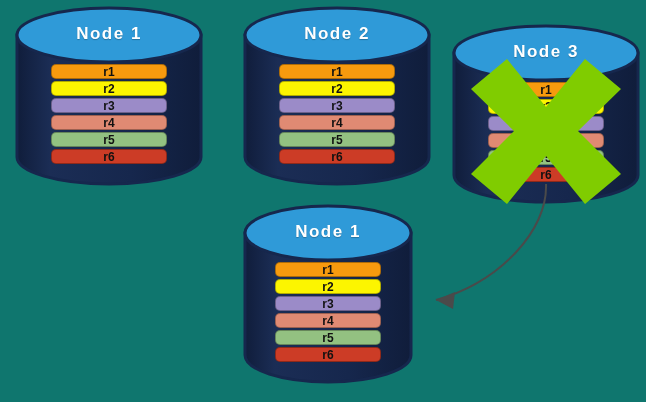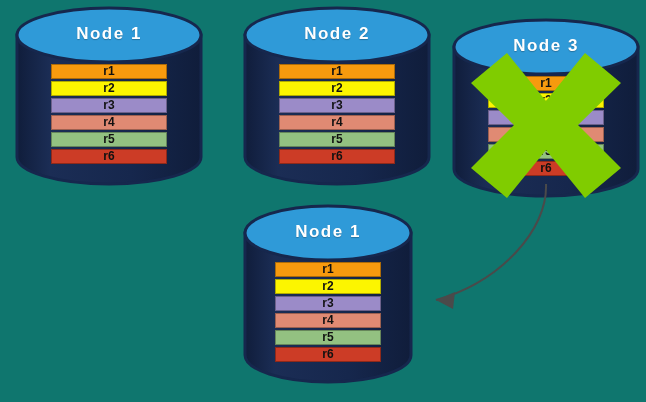--- a/index.html
+++ b/index.html
@@ -42,29 +42,29 @@
   .rows {
     position: absolute;
     left: 0;
     width: 100%;
     display: flex;
     flex-direction: column;
   }
   .row-bar {
     position: relative;
     box-sizing: border-box;
-    border-radius: 0;
+    border-radius: 5px;
     border: 1px solid rgba(0,0,0,0.30);
     color: #111111;
     font-weight: bold;
     font-size: 12px;
     text-align: center;
     line-height: 1;
     display: flex;
-    align-items: flex-start;
+    align-items: center;
     justify-content: center;
     font-family: "Liberation Sans", sans-serif;
   }
   .xmark {
     position: absolute;
     pointer-events: none;
   }
   .arrow-layer {
     position: absolute;
     left: 0;
@@ -148,21 +148,21 @@
         </div>
         <div class="row-bar" style="background: rgb(147, 193, 129); height: 15px;">
           <span>r5</span>
         </div>
         <div class="row-bar" style="background: rgb(204, 60, 38); height: 15px;">
           <span>r6</span>
         </div>
       </div>
   </div>
 
-  <div class="node" id="n3" style="left: 452px; top: 18px; width: 188px; height: 180px;">
+  <div class="node" id="n3" style="left: 452px; top: 24px; width: 188px; height: 180px;">
     <svg width="188" height="180" viewBox="0 0 188 180">
       <defs>
         <linearGradient id="body3" x1="0" y1="0" x2="1" y2="0">
           <stop offset="0%" stop-color="#101d3b"></stop>
           <stop offset="18%" stop-color="#1b2d55"></stop>
           <stop offset="62%" stop-color="#16274d"></stop>
           <stop offset="100%" stop-color="#101d3b"></stop>
         </linearGradient>
       </defs>
       <path d="M 2,29 L 2,151 A 92,27 0 0 0 186,151 L 186,29 Z" fill="url(#body3)" stroke="#16274d" stroke-width="3"></path>

